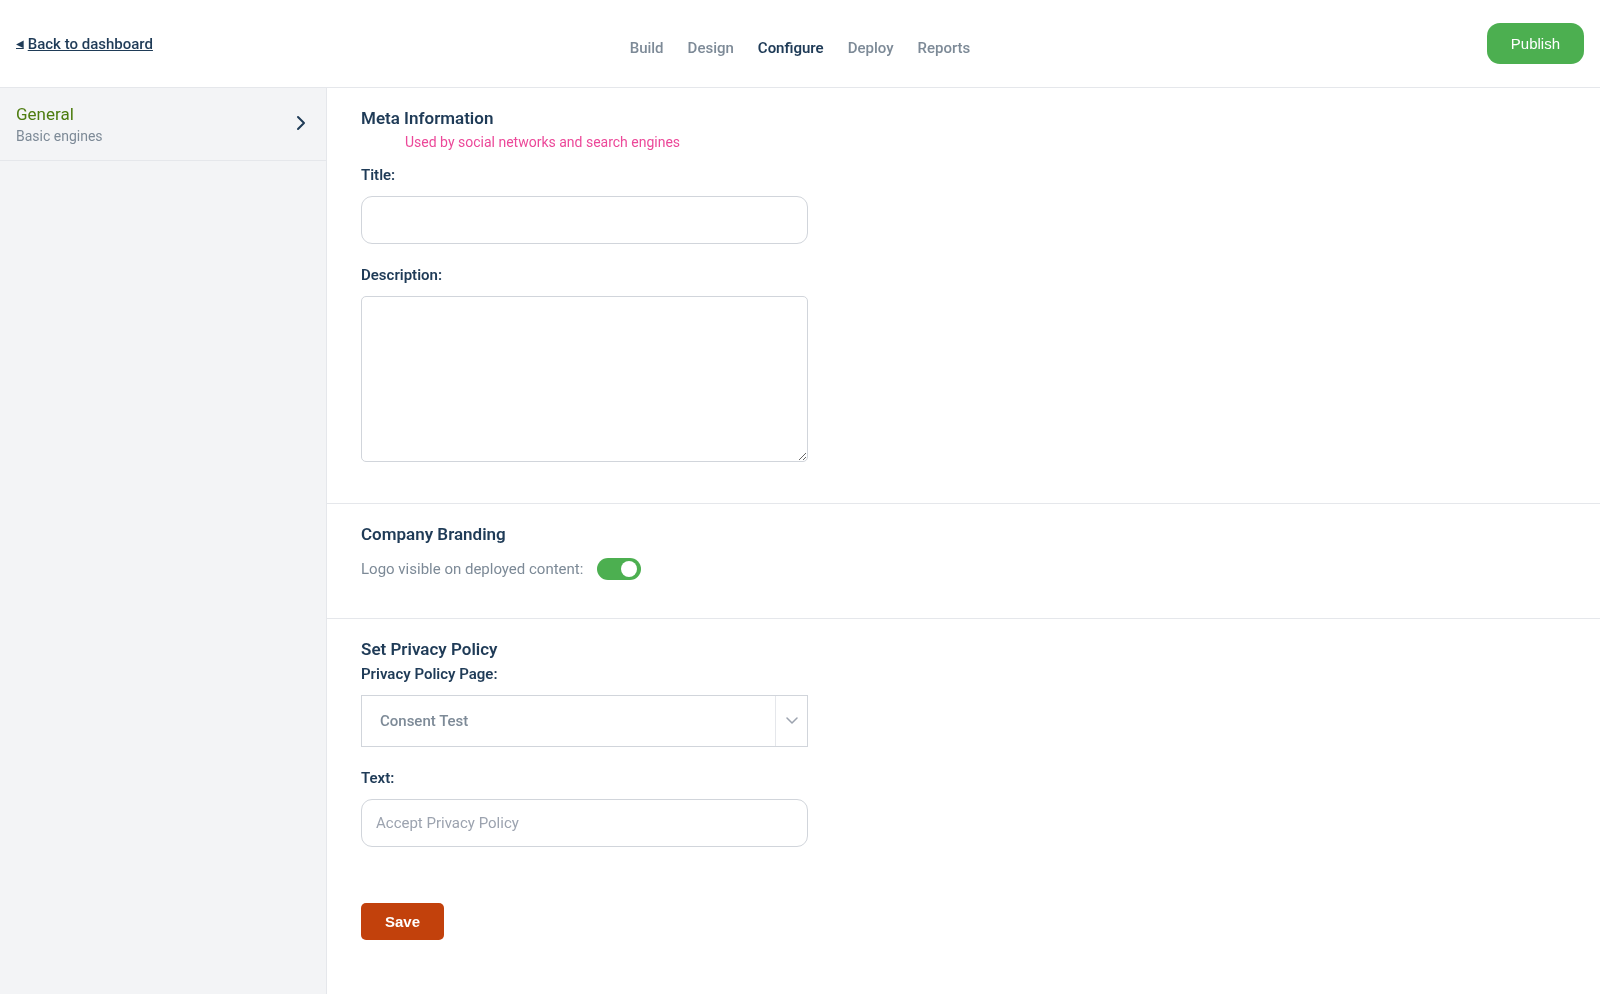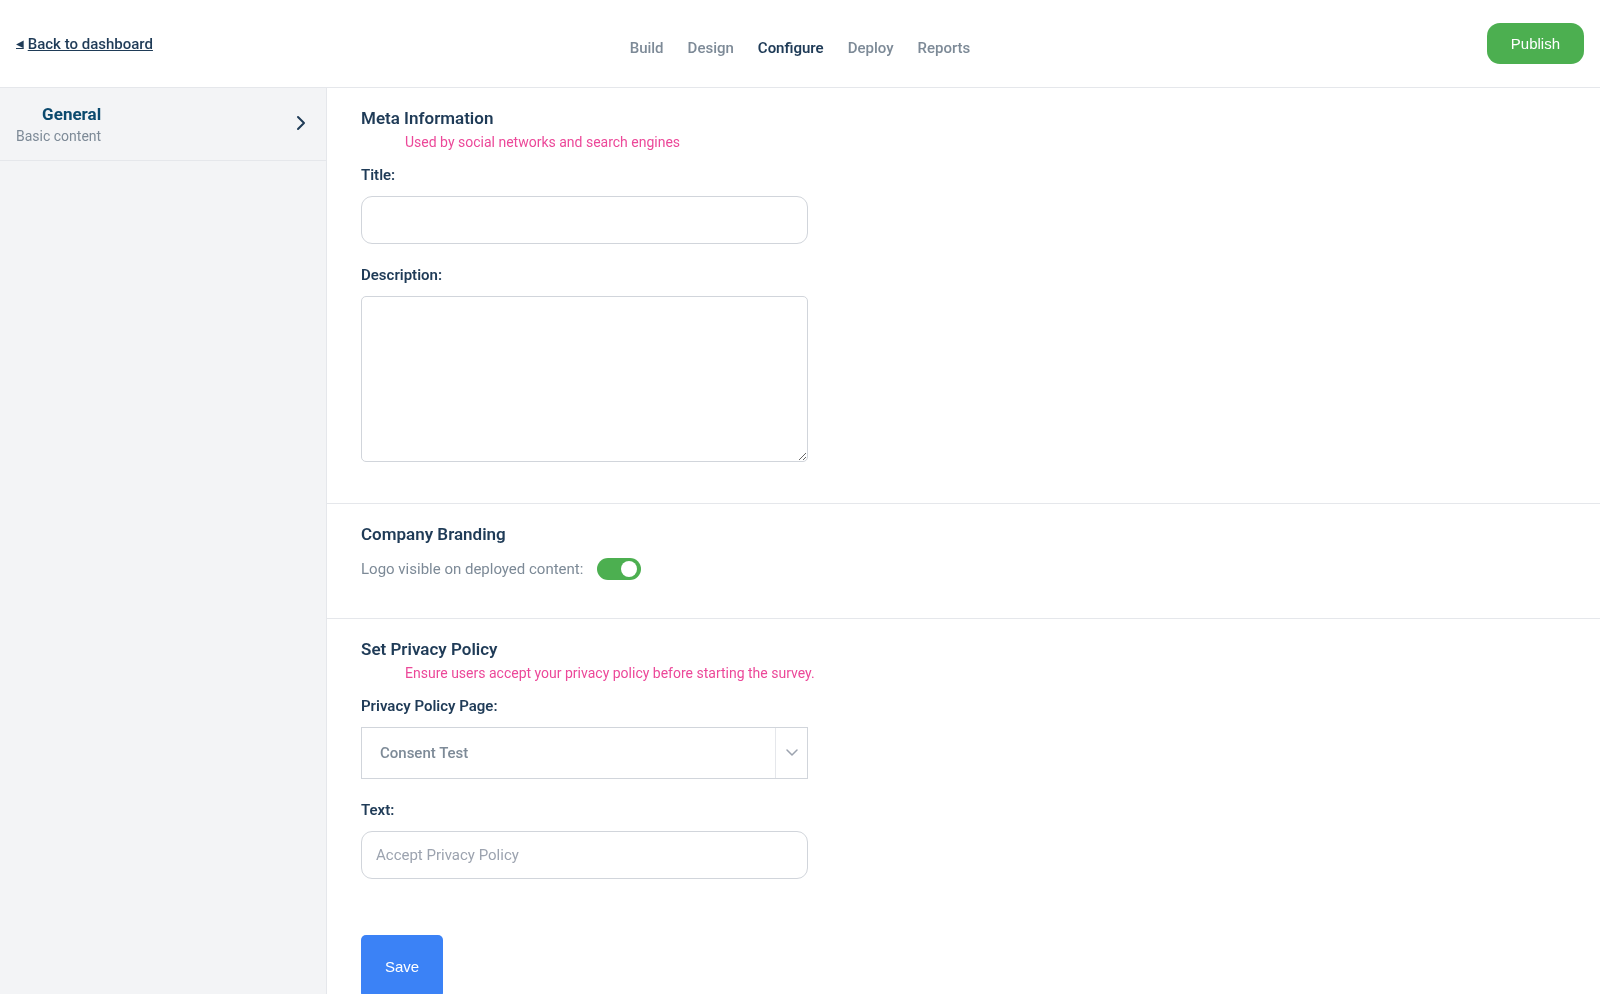--- a/index.html
+++ b/index.html
@@ -85,23 +85,22 @@
       cursor: pointer;
       border-bottom: 1px solid #e5e7eb;
     }
     .sidebar-item-text {
       display: flex;
       flex-direction: column;
       gap: 4px;
     }
     .sidebar-item-title {
       font-size: 17px;
-      font-weight: 700;
-      color: #0c4a6e;
-      text-align: right;
+      font-weight: 400;
+      color: #4d7c0f;
     }
     .sidebar-item-subtitle {
       font-size: 14px;
       color: #7d8a97;
     }
     .chevron {
       color: #1f3b57;
       font-size: 18px;
     }
     .main {
@@ -214,27 +213,27 @@
       border-left: 1px solid #e5e7eb;
       display: flex;
       align-items: center;
       justify-content: center;
       color: #9ca3af;
     }
     .save-section {
       padding: 18px 34px;
     }
     .save-btn {
-      background: #3b82f6;
+      background: #c2410c;
       color: #fff;
       border: none;
       border-radius: 5px;
-      padding: 23px 24px;
-      font-size: 15px;
-      font-weight: 400;
+      padding: 10px 24px;
+      font-size: 15px;
+      font-weight: 700;
       cursor: pointer;
     }
   </style>
 </head>
 <body>
 
 <div class="header">
   <div class="header-left">
     <a class="back-link">
       <span class="back-caret">◀</span>
@@ -249,21 +248,21 @@
     <span class="nav-item">Reports</span>
   </nav>
   <button class="publish-btn">Publish</button>
 </div>
 
 <div class="content">
   <aside class="sidebar">
     <div class="sidebar-item">
       <div class="sidebar-item-text">
         <span class="sidebar-item-title">General</span>
-        <span class="sidebar-item-subtitle">Basic content</span>
+        <span class="sidebar-item-subtitle">Basic engines</span>
       </div>
       <span class="chevron">
         <svg width="10" height="16" viewBox="0 0 10 16" fill="none">
             <path d="M2 2 L8 8 L2 14" stroke="#1f3b57" stroke-width="2" fill="none" stroke-linecap="round" stroke-linejoin="round"></path>
           </svg>
       </span>
     </div>
   </aside>
 
   <main class="main">
@@ -288,21 +287,20 @@
       <div class="branding-row">
         <span class="branding-label">Logo visible on deployed content:</span>
         <div class="toggle">
           <div class="toggle-knob"></div>
         </div>
       </div>
     </section>
 
     <section class="section">
       <h2 class="section-title">Set Privacy Policy</h2>
-      <p class="section-subtitle">Ensure users accept your privacy policy before starting the survey.</p>
 
       <div class="field-group">
         <label class="field-label">Privacy Policy Page:</label>
         <div class="select-wrapper">
           <span class="select-value">Consent Test</span>
           <span class="select-arrow">
             <svg width="12" height="8" viewBox="0 0 12 8">
                 <path d="M1 1 L6 6 L11 1" stroke="#9ca3af" stroke-width="1.5" fill="none" stroke-linecap="round" stroke-linejoin="round"></path>
               </svg>
           </span>

